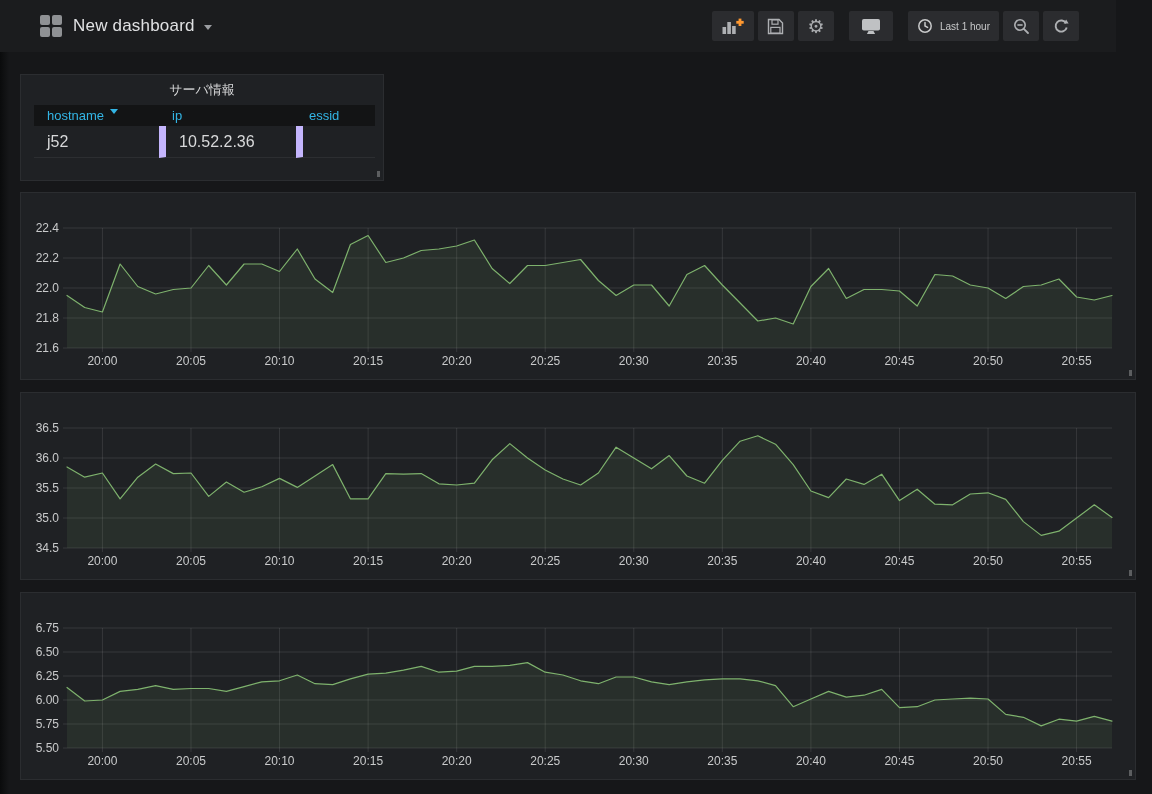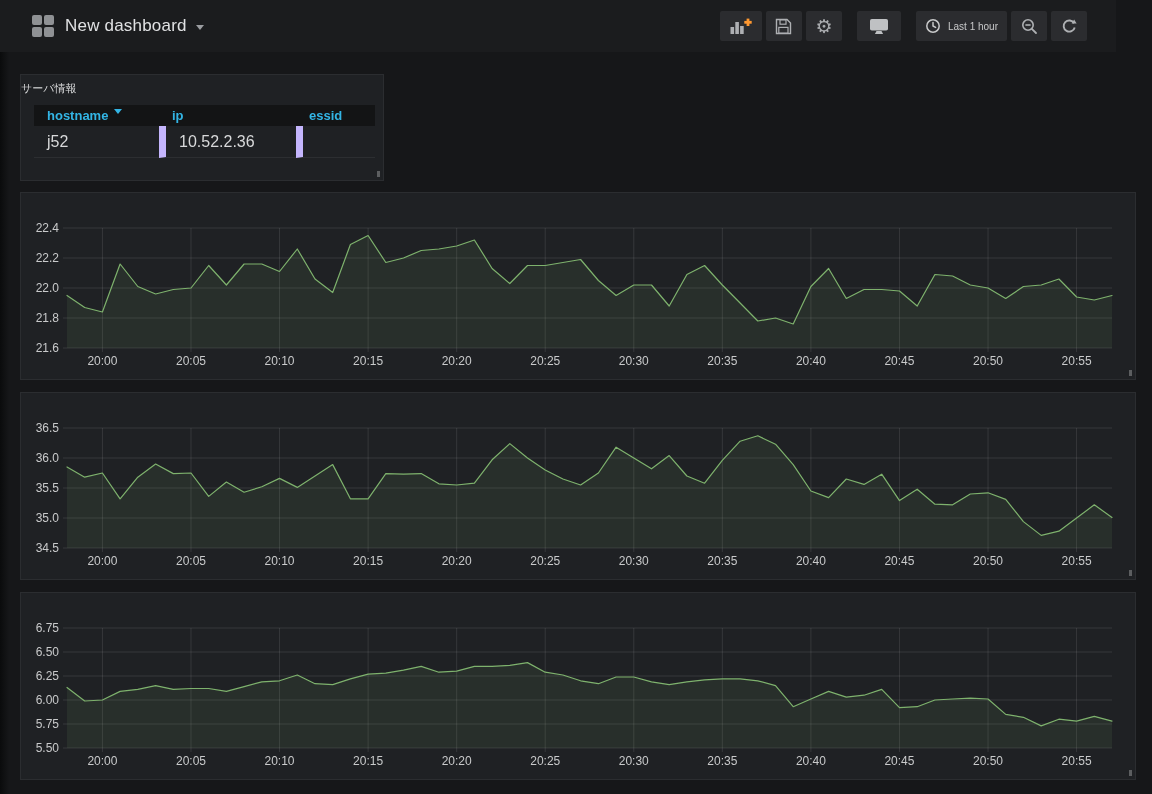--- a/index.html
+++ b/index.html
@@ -1,48 +1,48 @@
 <!DOCTYPE html>
 <html><head>
 <meta charset="utf-8">
 <style>
   html,body{margin:0;padding:0;background:#161719;width:1152px;height:794px;overflow:hidden;
     font-family:"Liberation Sans",sans-serif;-webkit-font-smoothing:antialiased;}
   .page{position:relative;width:1152px;height:794px;}
   
   .navbar{position:absolute;left:0;top:0;width:1116px;height:52px;background:#1b1c1e;
-    display:flex;align-items:center;padding:4px;box-sizing:border-box;}
+    display:flex;align-items:center;padding:12px;box-sizing:border-box;}
   .nav-left{display:flex;align-items:center;margin-left:28px;gap:11px;}
   .grid-icon{width:22px;height:22px;display:grid;grid-template-columns:10px 10px;grid-template-rows:10px 10px;gap:2px;cursor:pointer;}
   .grid-icon span{background:#8f9194;border-radius:2px;}
   .dash-title{display:flex;align-items:center;gap:9px;cursor:pointer;}
   .dash-title .t{font-size:17px;font-weight:500;color:#e0e1e3;letter-spacing:.2px;}
   .caret{width:0;height:0;border-left:4px solid transparent;border-right:4px solid transparent;border-top:5px solid #9b9da1;margin-top:3px;}
   .nav-right{margin-left:auto;margin-right:25px;display:flex;align-items:center;}
   .tb-btn{height:30px;min-width:36px;background:#2b2c2f;border-radius:2px;display:inline-flex;
     align-items:center;justify-content:center;gap:7px;padding:0 9px;box-sizing:border-box;cursor:pointer;}
   .gap4{width:4px;} .gap15{width:15px;}
   .tb-btn svg{display:block;}
   .gear-glyph{font-family:"DejaVu Sans",sans-serif;font-size:19px;color:#a9abae;line-height:1;}
   .time-label{font-size:10px;font-weight:500;color:#c8c9ca;white-space:nowrap;}
   .left-shadow{position:absolute;left:0;top:52px;width:9px;height:742px;
     background:linear-gradient(to right,#0a0b0c,rgba(22,23,25,0));}
   
   .panel{position:absolute;background:#1f2124;border:1px solid #2b2d30;box-sizing:border-box;}
-  .panel-title{position:absolute;left:0;top:6px;width:100%;text-align:left;font-size:11px;
+  .panel-title{position:absolute;left:0;top:6px;width:100%;text-align:center;font-size:13px;
     color:#d8d9da;font-weight:500;cursor:pointer;}
   .resize-handle{position:absolute;right:3px;bottom:3px;width:7px;height:7px;cursor:nwse-resize;
     background:
       linear-gradient(to left,#5c5e60 3px,transparent 3px) bottom right/7px 3px no-repeat,
       linear-gradient(to top,#5c5e60 6px,transparent 0) bottom right/3px 6px no-repeat;}
   
   .tablepanel{left:20px;top:74px;width:364px;height:107px;}
   .tbl{position:absolute;left:13px;top:30px;width:341px;}
   .tbl-head{display:flex;height:21px;background:#131415;align-items:center;}
-  .tbl-head .hc{font-size:13px;font-weight:bold;color:#33b5e5;padding-left:13px;box-sizing:border-box;cursor:pointer;display:flex;align-items:flex-start;gap:6px;}
+  .tbl-head .hc{font-size:13px;font-weight:normal;color:#33b5e5;padding-left:13px;box-sizing:border-box;cursor:pointer;display:flex;align-items:flex-start;gap:6px;}
   .sort-caret{width:0;height:0;border-left:4px solid transparent;border-right:4px solid transparent;border-top:5px solid #33b5e5;margin-top:1px;}
   .tbl-row{display:flex;height:32px;}
   .tbl-row .c{font-size:16px;color:#d8d9da;padding-left:13px;box-sizing:border-box;display:flex;align-items:center;
     border-bottom:1px solid #2c2e31;}
   .c.b{border-left:7px solid #c4b5fd;}
   .w1{width:125px;} .w2{width:137px;} .w3{width:79px;}
   
   .chartpanel{width:1116px;height:188px;left:20px;}
   .cp1{top:192px;} .cp2{top:392px;} .cp3{top:592px;}
   .chart-svg{position:absolute;left:0;top:0;}

